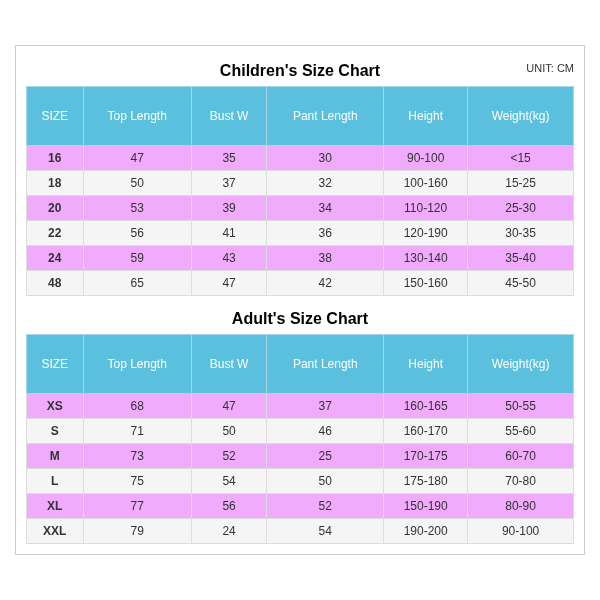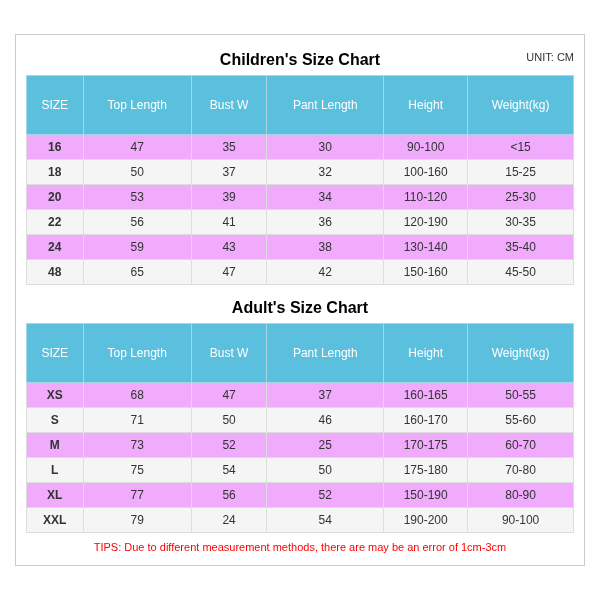--- a/index.html
+++ b/index.html
@@ -211,14 +211,13 @@
             <td>79</td>
             <td>24</td>
             <td>54</td>
             <td>190-200</td>
             <td>90-100</td>
           </tr>
         </tbody>
     </table>
   </div>
 
-  <div class="tips">TIPS: Due to different measurement methods, there are may be an error of 1cm-3cm</div>
 </div>
 
 </body></html>

